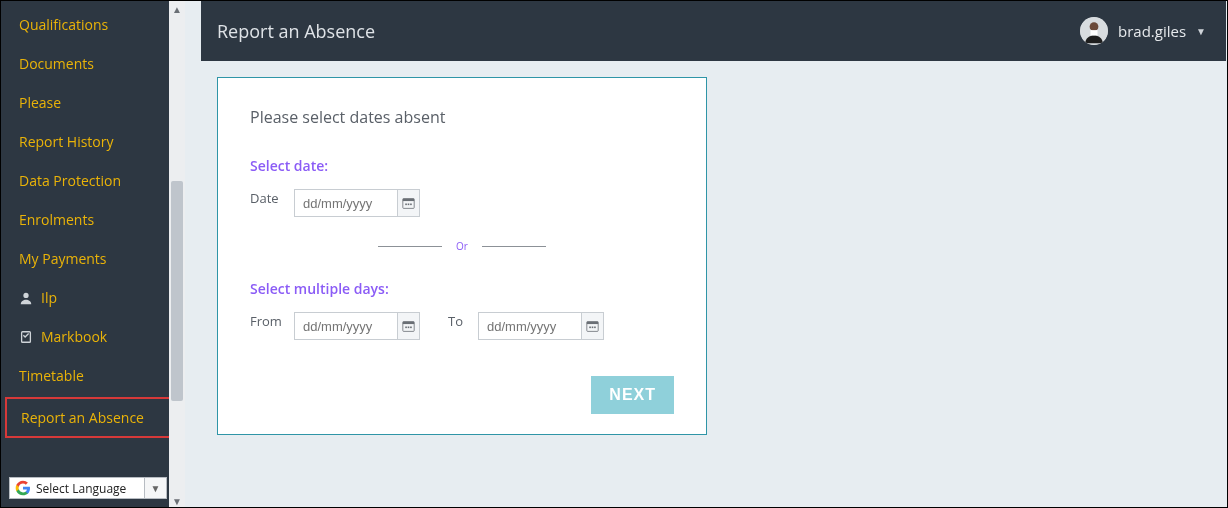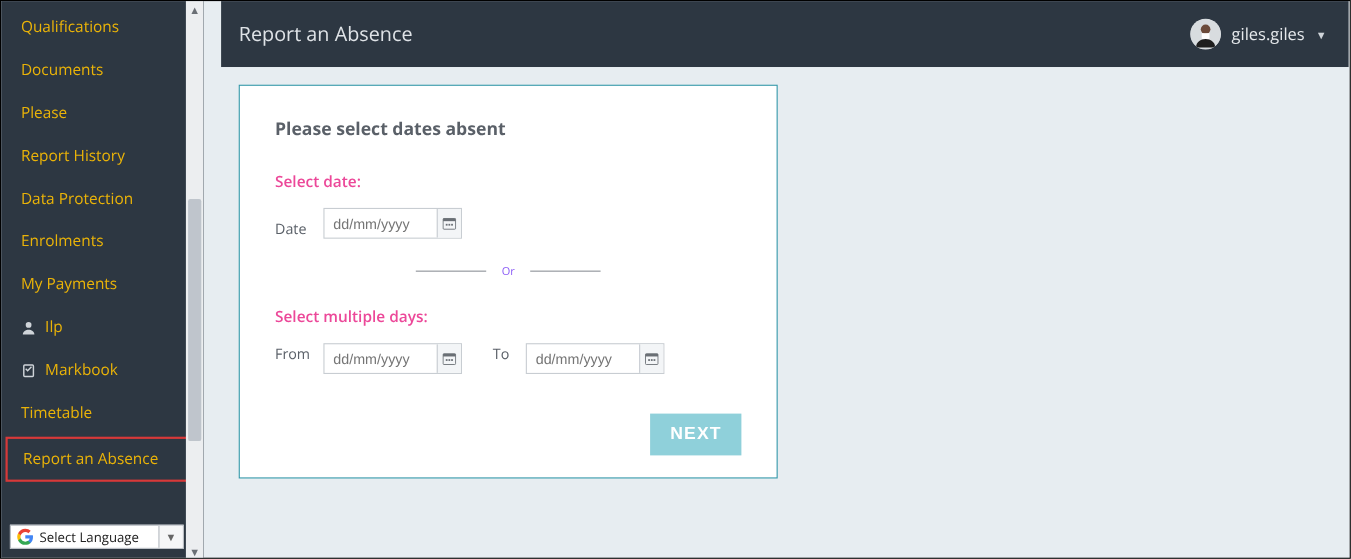--- a/index.html
+++ b/index.html
@@ -158,32 +158,32 @@
   }
   .card {
     width: 490px;
     background: #ffffff;
     border: 1px solid #2f95a7;
     padding: 28px 32px 20px 32px;
   }
   .card-heading {
     font-size: 16px;
     color: #5a6068;
-    font-weight: 700;
+    font-weight: 400;
     margin-bottom: 28px;
   }
   .section-label {
     font-size: 14px;
     font-weight: 600;
-    color: #ec4899;
+    color: #8b5cf6;
     margin-bottom: 14px;
   }
   .field-row {
     display: flex;
-    align-items: flex-end;
+    align-items: flex-start;
     gap: 10px;
     margin-bottom: 8px;
   }
   .field-label {
     font-size: 13px;
     color: #5a6068;
     min-width: 34px;
   }
   .date-input-wrap {
     display: flex;
@@ -327,21 +327,21 @@
   <h1 class="page-title">Report an Absence</h1>
   <div class="user-area">
     <span class="avatar">
       <svg viewBox="0 0 32 32">
         <circle cx="16" cy="16" r="16" fill="#d8dcdf"></circle>
         <circle cx="16" cy="11" r="5" fill="#6b4a3a"></circle>
         <path d="M6 30c0-6 5-9 10-9s10 3 10 9" fill="#1e1e1e"></path>
         <rect x="12" y="15" width="8" height="6" fill="#ffffff"></rect>
       </svg>
     </span>
-    <span>giles.giles</span>
+    <span>brad.giles</span>
     <span class="caret">▼</span>
   </div>
 </header>
 
 <main class="content">
   <div class="card">
     <div class="card-heading">Please select dates absent</div>
 
     <div class="section-label">Select date:</div>
 

